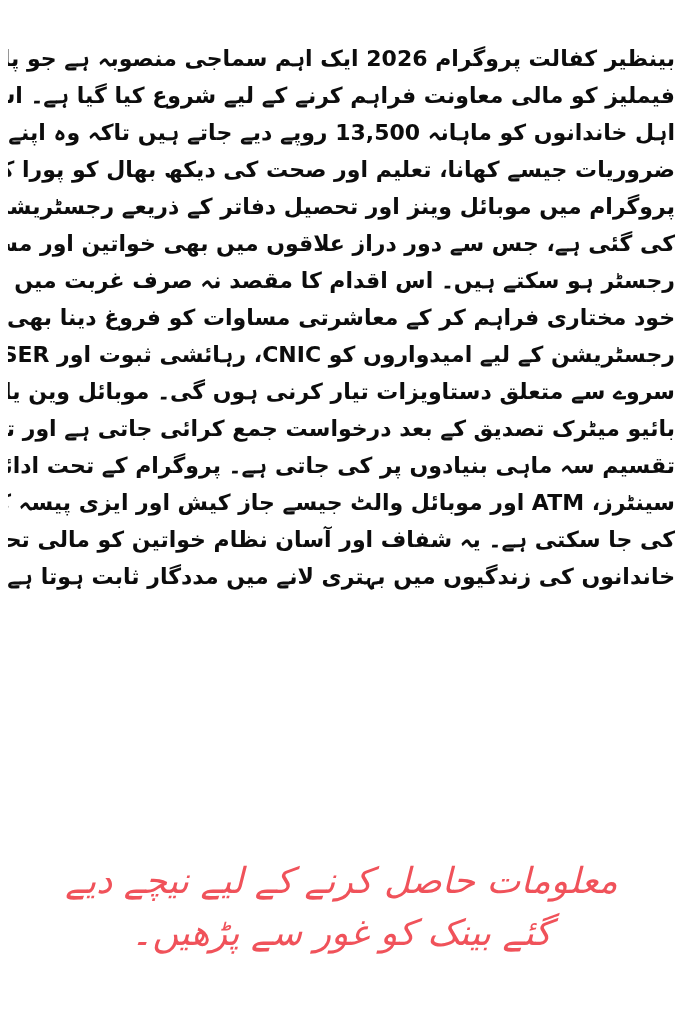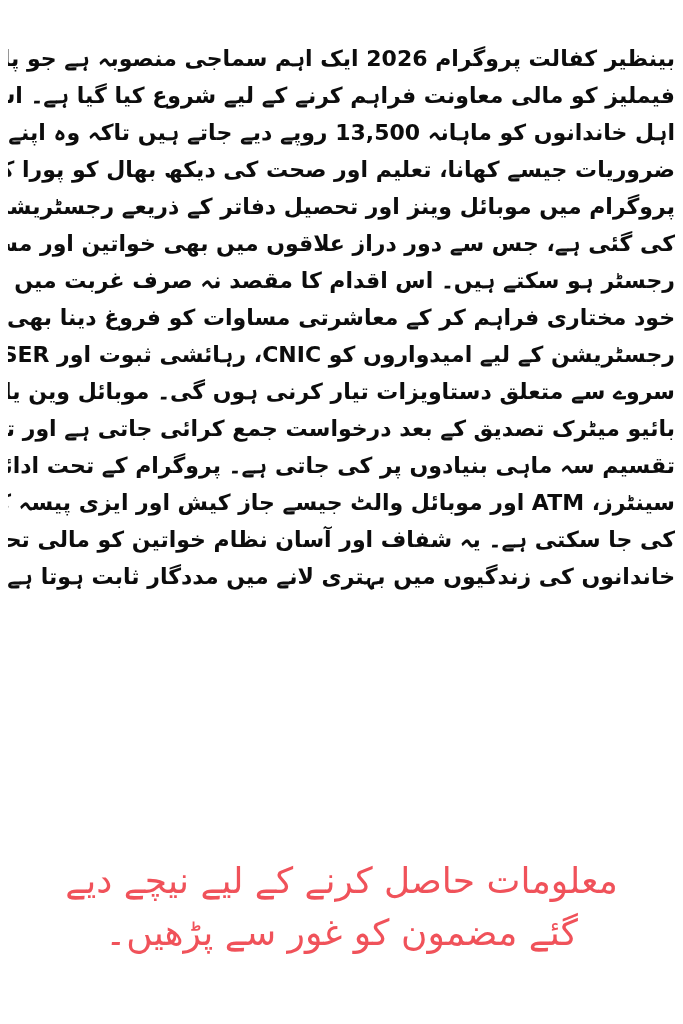--- a/index.html
+++ b/index.html
@@ -53,20 +53,21 @@
       color: #f0525a;
       text-align: center;
     }
     .callout-line {
       display: block;
       height: 52px;
       line-height: 52px;
       font-size: 36px;
       white-space: nowrap;
       overflow: hidden;
+      font-style: italic;
     }
   </style>
 </head>
 <body>
 
 <div class="page">
 
   <div class="article">
     <span class="line justify">بینظیر کفالت پروگرام 2026 ایک اہم سماجی منصوبہ ہے جو پاکستان کی کم آمدنی والی</span>
     <span class="line justify">فیملیز کو مالی معاونت فراہم کرنے کے لیے شروع کیا گیا ہے۔ اس پروگرام کے تحت</span>
@@ -80,16 +81,16 @@
     <span class="line">سروے سے متعلق دستاویزات تیار کرنی ہوں گی۔ موبائل وین یا تحصیل دفتر میں</span>
     <span class="line justify">بائیو میٹرک تصدیق کے بعد درخواست جمع کرائی جاتی ہے اور تصدیق کے بعد فنڈز کی</span>
     <span class="line justify">تقسیم سہ ماہی بنیادوں پر کی جاتی ہے۔ پروگرام کے تحت ادائیگی بینک ٹرانسفر، بیومیٹ</span>
     <span class="line justify">سینٹرز، ATM اور موبائل والٹ جیسے جاز کیش اور ایزی پیسہ کے ذریعے وصول</span>
     <span class="line justify">کی جا سکتی ہے۔ یہ شفاف اور آسان نظام خواتین کو مالی تحفظ فراہم کرتا ہے اور مستحق</span>
     <span class="line">خاندانوں کی زندگیوں میں بہتری لانے میں مددگار ثابت ہوتا ہے۔</span>
   </div>
 
   <div class="callout">
     <span class="callout-line">معلومات حاصل کرنے کے لیے نیچے دیے</span>
-    <span class="callout-line">گئے مضمون کو غور سے پڑھیں۔</span>
+    <span class="callout-line">گئے بینک کو غور سے پڑھیں۔</span>
   </div>
 
 </div>
 
 </body></html>

